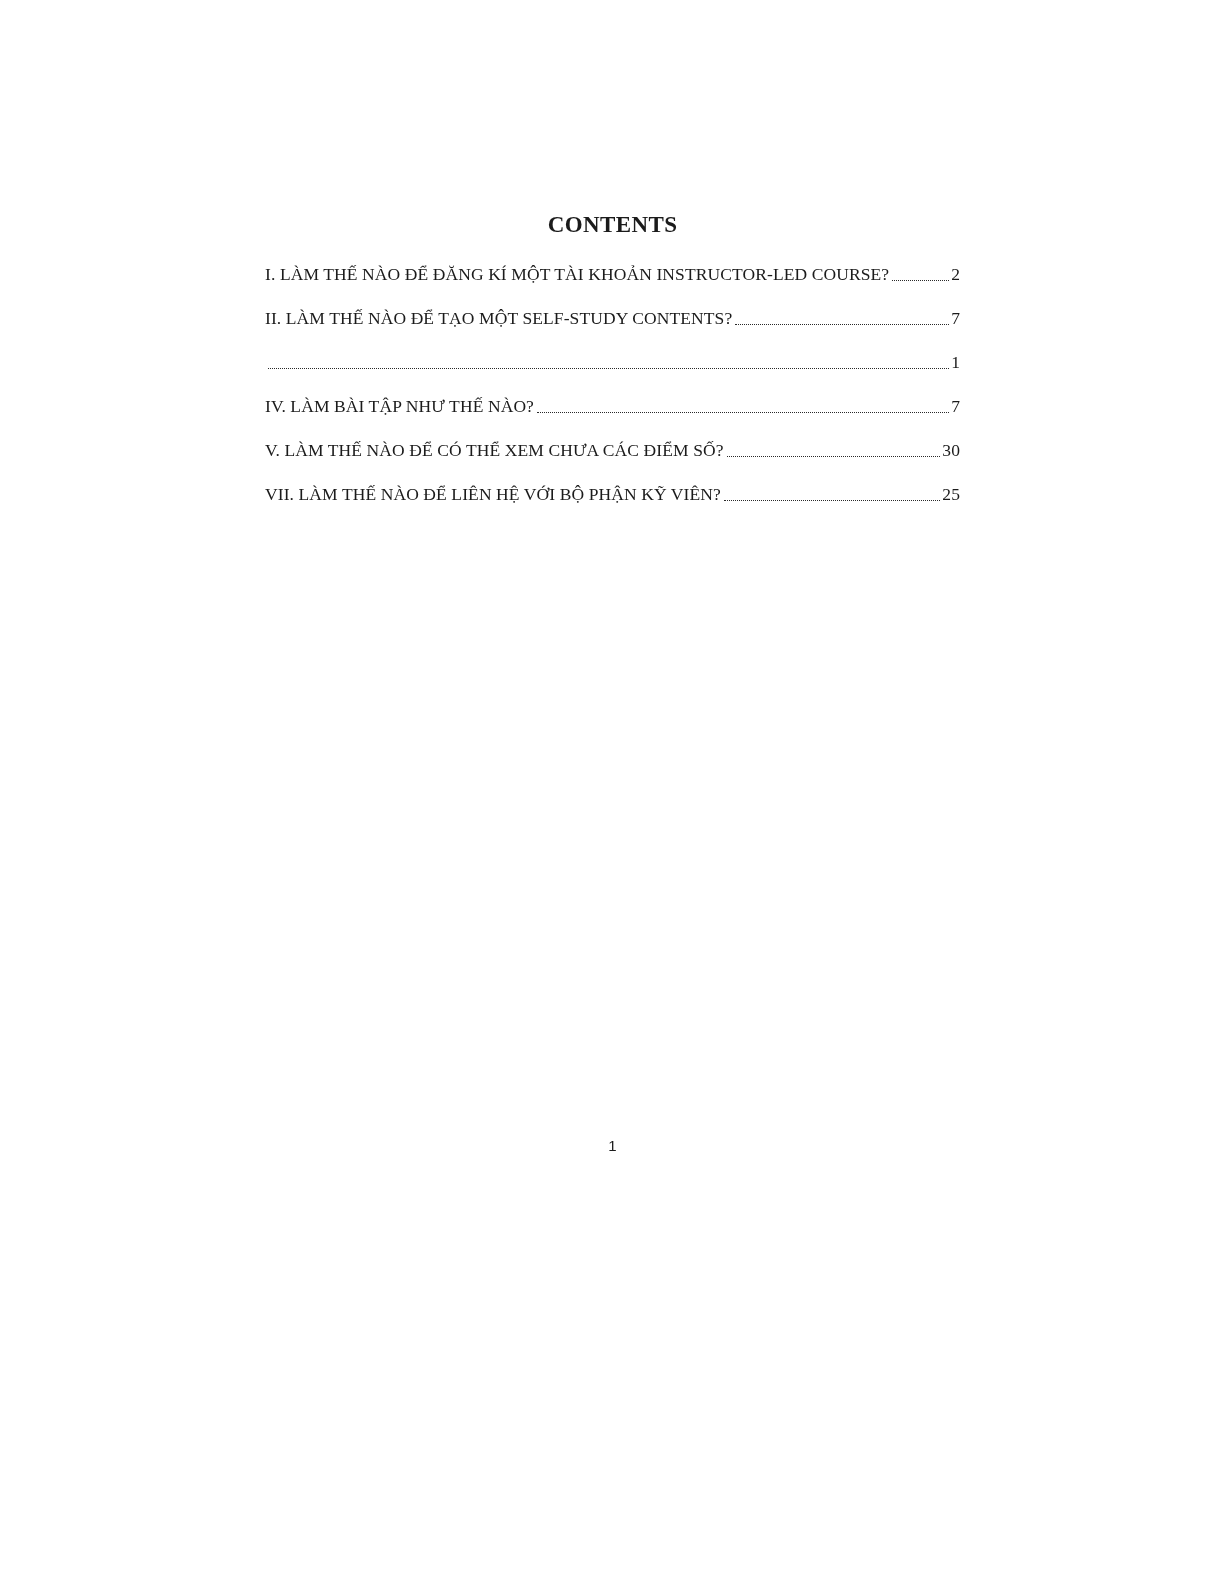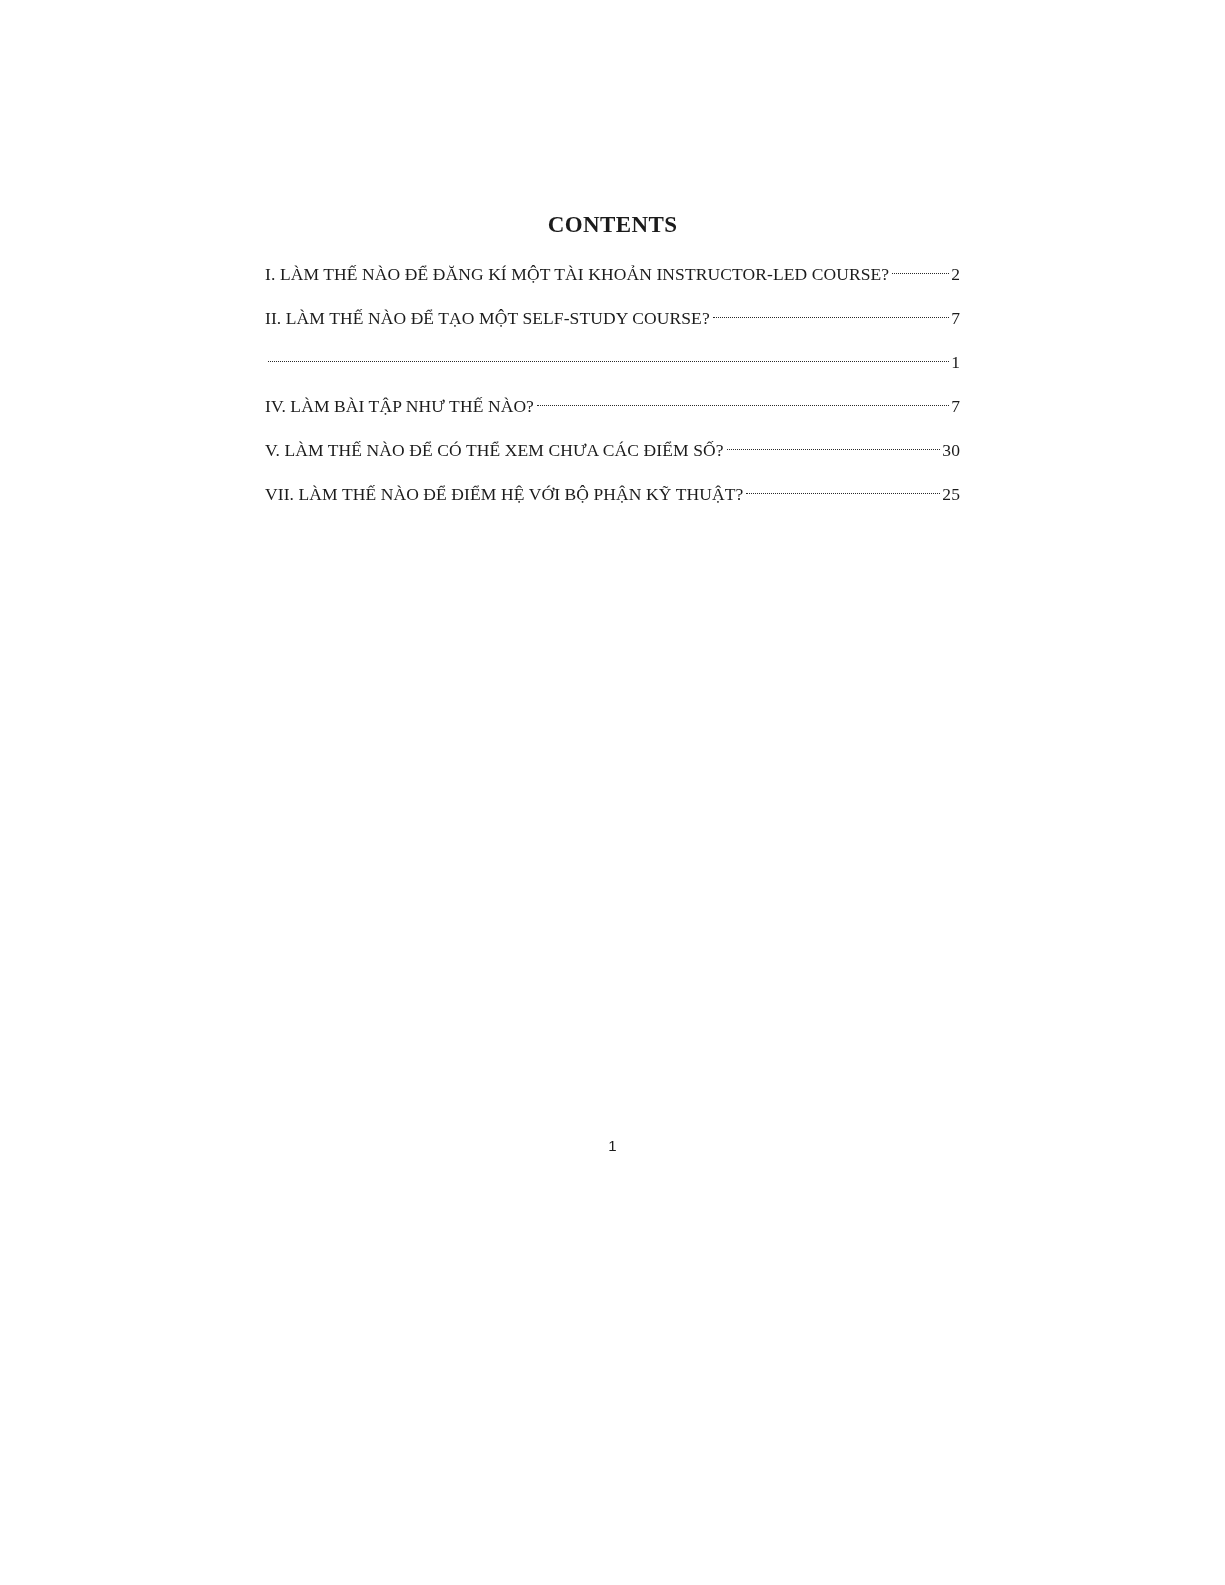--- a/index.html
+++ b/index.html
@@ -31,21 +31,21 @@
     letter-spacing: 0.4px;
     margin: 0 0 26px 0;
   }
   .toc-list {
     list-style: none;
     margin: 0;
     padding: 0;
   }
   .toc-entry {
     display: flex;
-    align-items: center;
+    align-items: flex-end;
     font-size: 17.5px;
     line-height: 1.2;
     margin-bottom: 23px;
     white-space: nowrap;
     letter-spacing: 0.1px;
   }
   .toc-label {
     flex: 0 0 auto;
   }
   .toc-dots {
@@ -82,21 +82,21 @@
 
     <ul class="toc-list">
 
       <li class="toc-entry">
         <span class="toc-label">I. LÀM THẾ NÀO ĐỂ ĐĂNG KÍ MỘT TÀI KHOẢN INSTRUCTOR-LED COURSE?</span>
         <span class="toc-dots"></span>
         <span class="toc-page">2</span>
       </li>
 
       <li class="toc-entry">
-        <span class="toc-label">II. LÀM THẾ NÀO ĐỂ TẠO MỘT SELF-STUDY COURSE?</span>
+        <span class="toc-label">II. LÀM THẾ NÀO ĐỂ TẠO MỘT SELF-STUDY CONTENTS?</span>
         <span class="toc-dots"></span>
         <span class="toc-page">7</span>
       </li>
 
       <li class="toc-entry">
         <span class="toc-dots"></span>
         <span class="toc-page">1</span>
       </li>
 
       <li class="toc-entry">
@@ -106,21 +106,21 @@
       </li>
 
       <li class="toc-entry">
         <span class="toc-label">V. LÀM THẾ NÀO ĐỂ CÓ THỂ XEM CHƯA CÁC ĐIỂM SỐ?</span>
         <span class="toc-dots"></span>
         <span class="toc-page">30</span>
       </li>
 
 
       <li class="toc-entry">
-        <span class="toc-label">VII. LÀM THẾ NÀO ĐỂ ĐIỂM HỆ VỚI BỘ PHẬN KỸ THUẬT?</span>
+        <span class="toc-label">VII. LÀM THẾ NÀO ĐỂ LIÊN HỆ VỚI BỘ PHẬN KỸ VIÊN?</span>
         <span class="toc-dots"></span>
         <span class="toc-page">25</span>
       </li>
 
     </ul>
   </div>
 
   <div class="page-number">1</div>
 
 </div>

